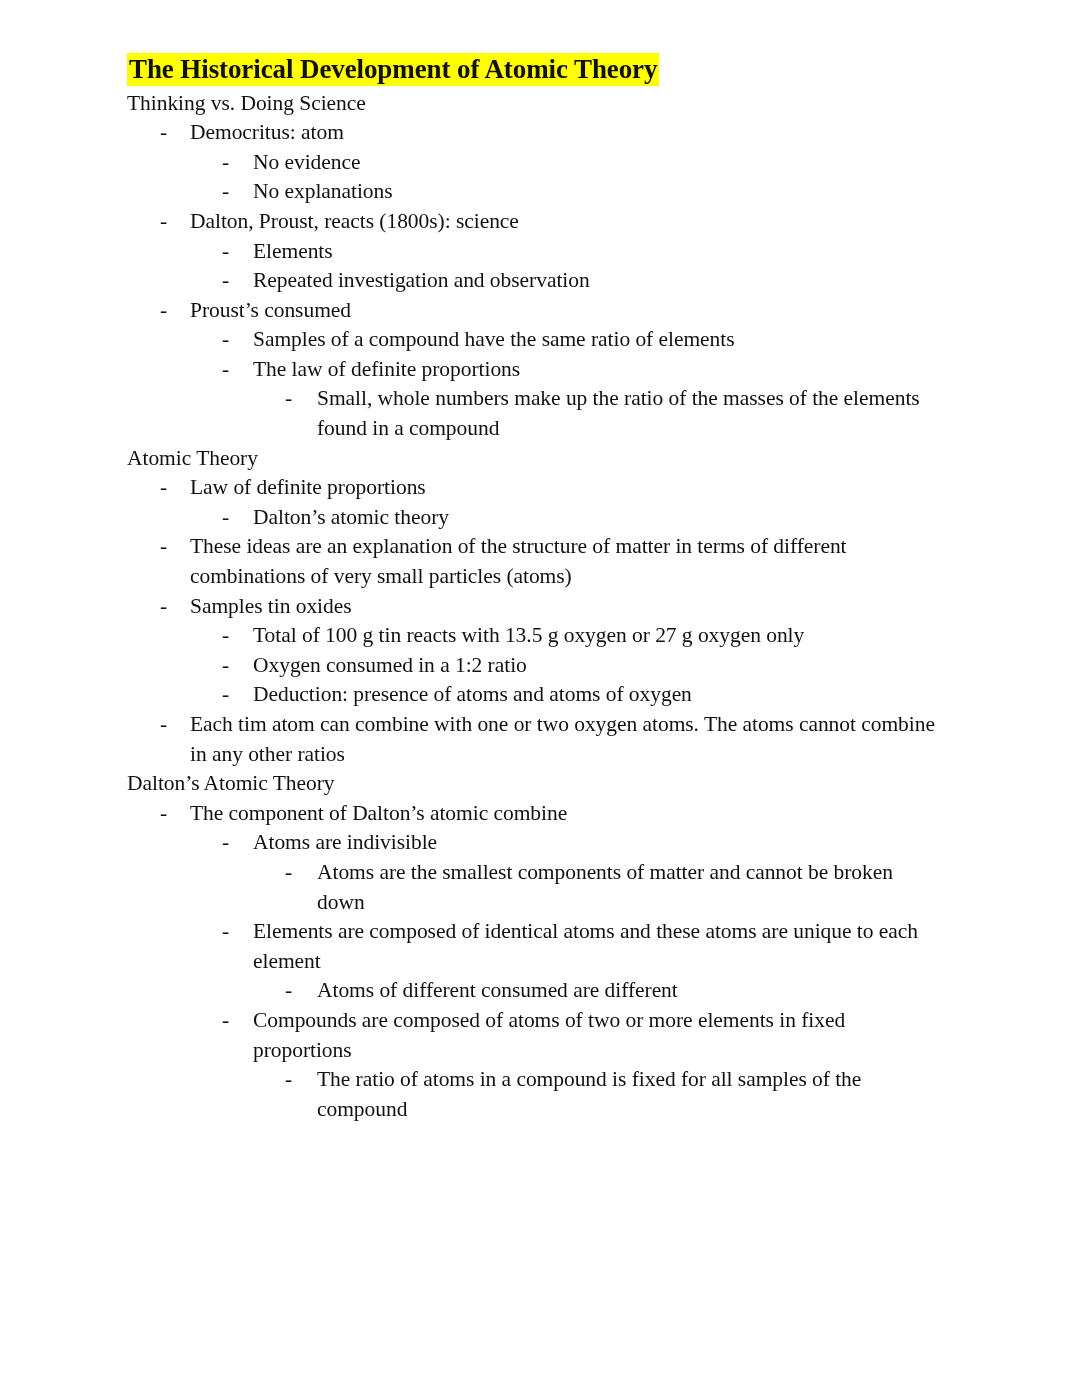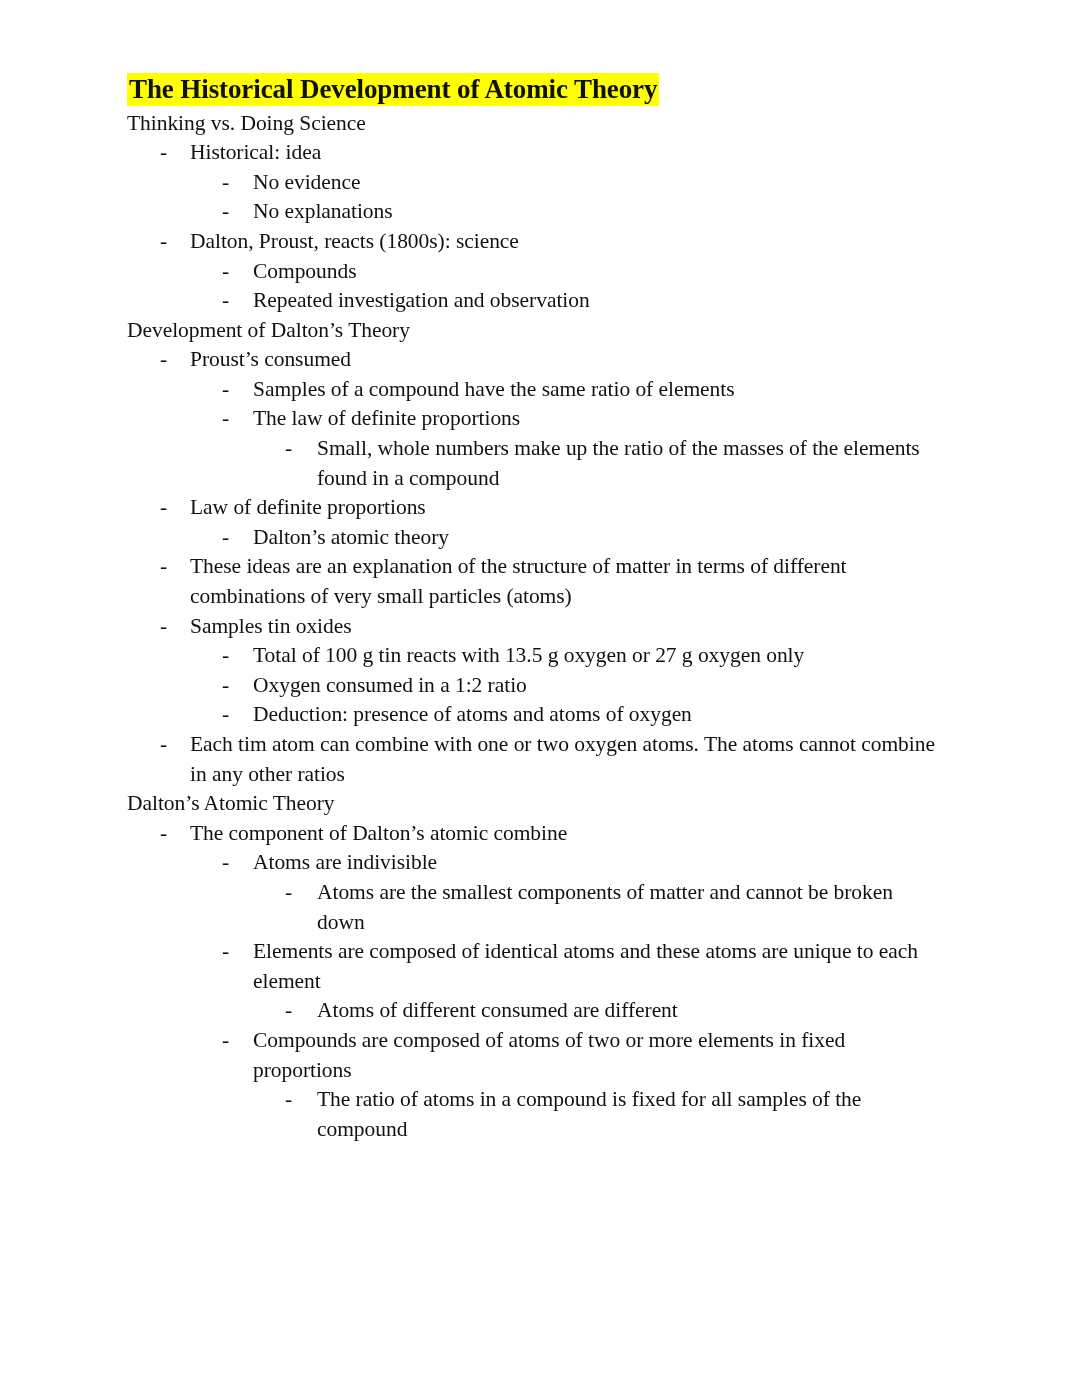--- a/index.html
+++ b/index.html
@@ -13,21 +13,21 @@
     font-family: "Liberation Serif", "DejaVu Serif", serif;
     color: #111111;
     overflow: hidden;
   }
   #page {
     position: relative;
     width: 1080px;
     height: 1397px;
     background: #ffffff;
     box-sizing: border-box;
-    padding: 72px 135px 0 127px;
+    padding: 52px 135px 0 127px;
   }
   #doc-title {
     font-size: 27px;
     font-weight: bold;
     line-height: 1.28;
     margin: 0 0 2px 0;
     letter-spacing: -0.1px;
   }
   #doc-title .hl {
     background: #ffff00;
@@ -85,60 +85,60 @@
 <div id="page" style="background: rgb(255, 255, 255);">
 
   <h1 id="doc-title"><span class="hl" style="background: rgb(255, 255, 0);">The Historical Development of Atomic Theory</span></h1>
 
   <div class="outline" id="outline-body">
       <div class="row lvl0">
         <span class="txt">Thinking vs. Doing Science</span>
       </div>
       <div class="row lvl1 bul">
         <span class="dash">-</span>
-        <span class="txt">Historical: idea</span>
+        <span class="txt">Democritus: atom</span>
       </div>
       <div class="row lvl2 bul">
         <span class="dash">-</span>
         <span class="txt">No evidence</span>
       </div>
       <div class="row lvl2 bul">
         <span class="dash">-</span>
         <span class="txt">No explanations</span>
       </div>
       <div class="row lvl1 bul">
         <span class="dash">-</span>
         <span class="txt">Dalton, Proust, reacts (1800s): science</span>
       </div>
       <div class="row lvl2 bul">
         <span class="dash">-</span>
-        <span class="txt">Compounds</span>
+        <span class="txt">Elements</span>
       </div>
       <div class="row lvl2 bul">
         <span class="dash">-</span>
         <span class="txt">Repeated investigation and observation</span>
       </div>
+      <div class="row lvl1 bul">
+        <span class="dash">-</span>
+        <span class="txt">Proust’s consumed</span>
+      </div>
+      <div class="row lvl2 bul">
+        <span class="dash">-</span>
+        <span class="txt">Samples of a compound have the same ratio of elements</span>
+      </div>
+      <div class="row lvl2 bul">
+        <span class="dash">-</span>
+        <span class="txt">The law of definite proportions</span>
+      </div>
+      <div class="row lvl3 bul">
+        <span class="dash">-</span>
+        <span class="txt">Small, whole numbers make up the ratio of the masses of the elements found in a compound</span>
+      </div>
       <div class="row lvl0">
-        <span class="txt">Development of Dalton’s Theory</span>
-      </div>
-      <div class="row lvl1 bul">
-        <span class="dash">-</span>
-        <span class="txt">Proust’s consumed</span>
-      </div>
-      <div class="row lvl2 bul">
-        <span class="dash">-</span>
-        <span class="txt">Samples of a compound have the same ratio of elements</span>
-      </div>
-      <div class="row lvl2 bul">
-        <span class="dash">-</span>
-        <span class="txt">The law of definite proportions</span>
-      </div>
-      <div class="row lvl3 bul">
-        <span class="dash">-</span>
-        <span class="txt">Small, whole numbers make up the ratio of the masses of the elements found in a compound</span>
+        <span class="txt">Atomic Theory</span>
       </div>
       <div class="row lvl1 bul">
         <span class="dash">-</span>
         <span class="txt">Law of definite proportions</span>
       </div>
       <div class="row lvl2 bul">
         <span class="dash">-</span>
         <span class="txt">Dalton’s atomic theory</span>
       </div>
       <div class="row lvl1 bul">

